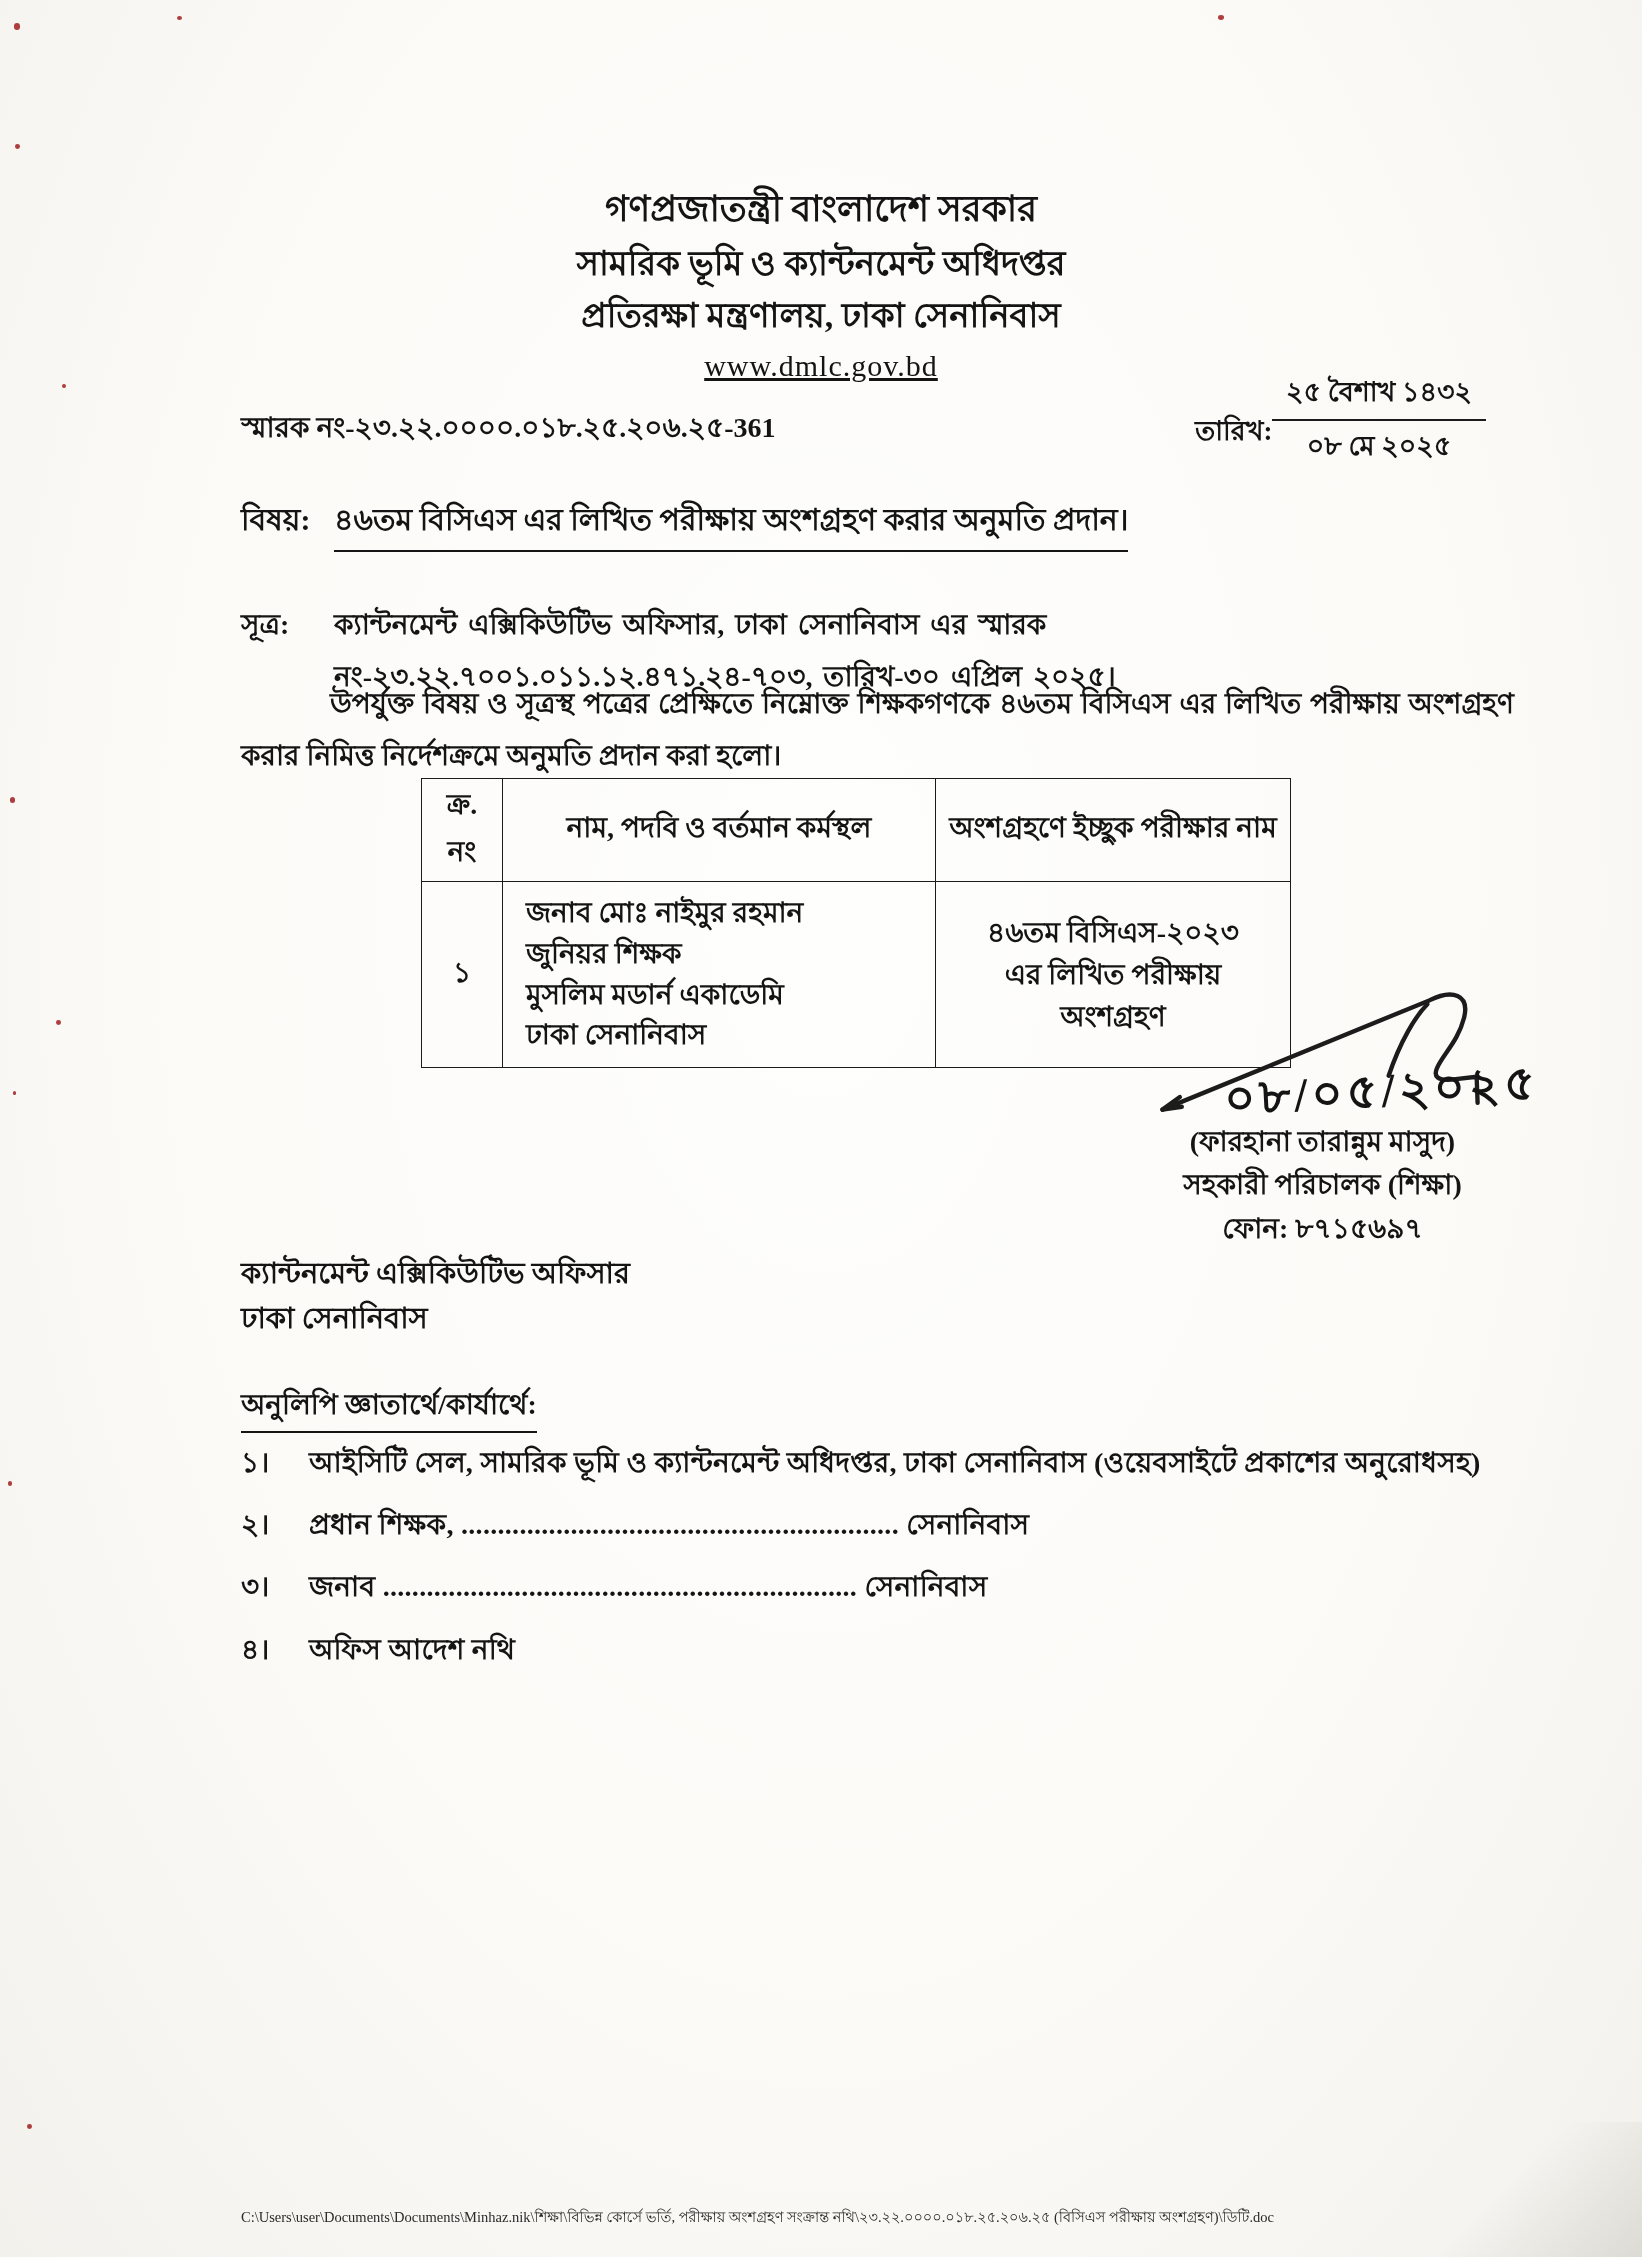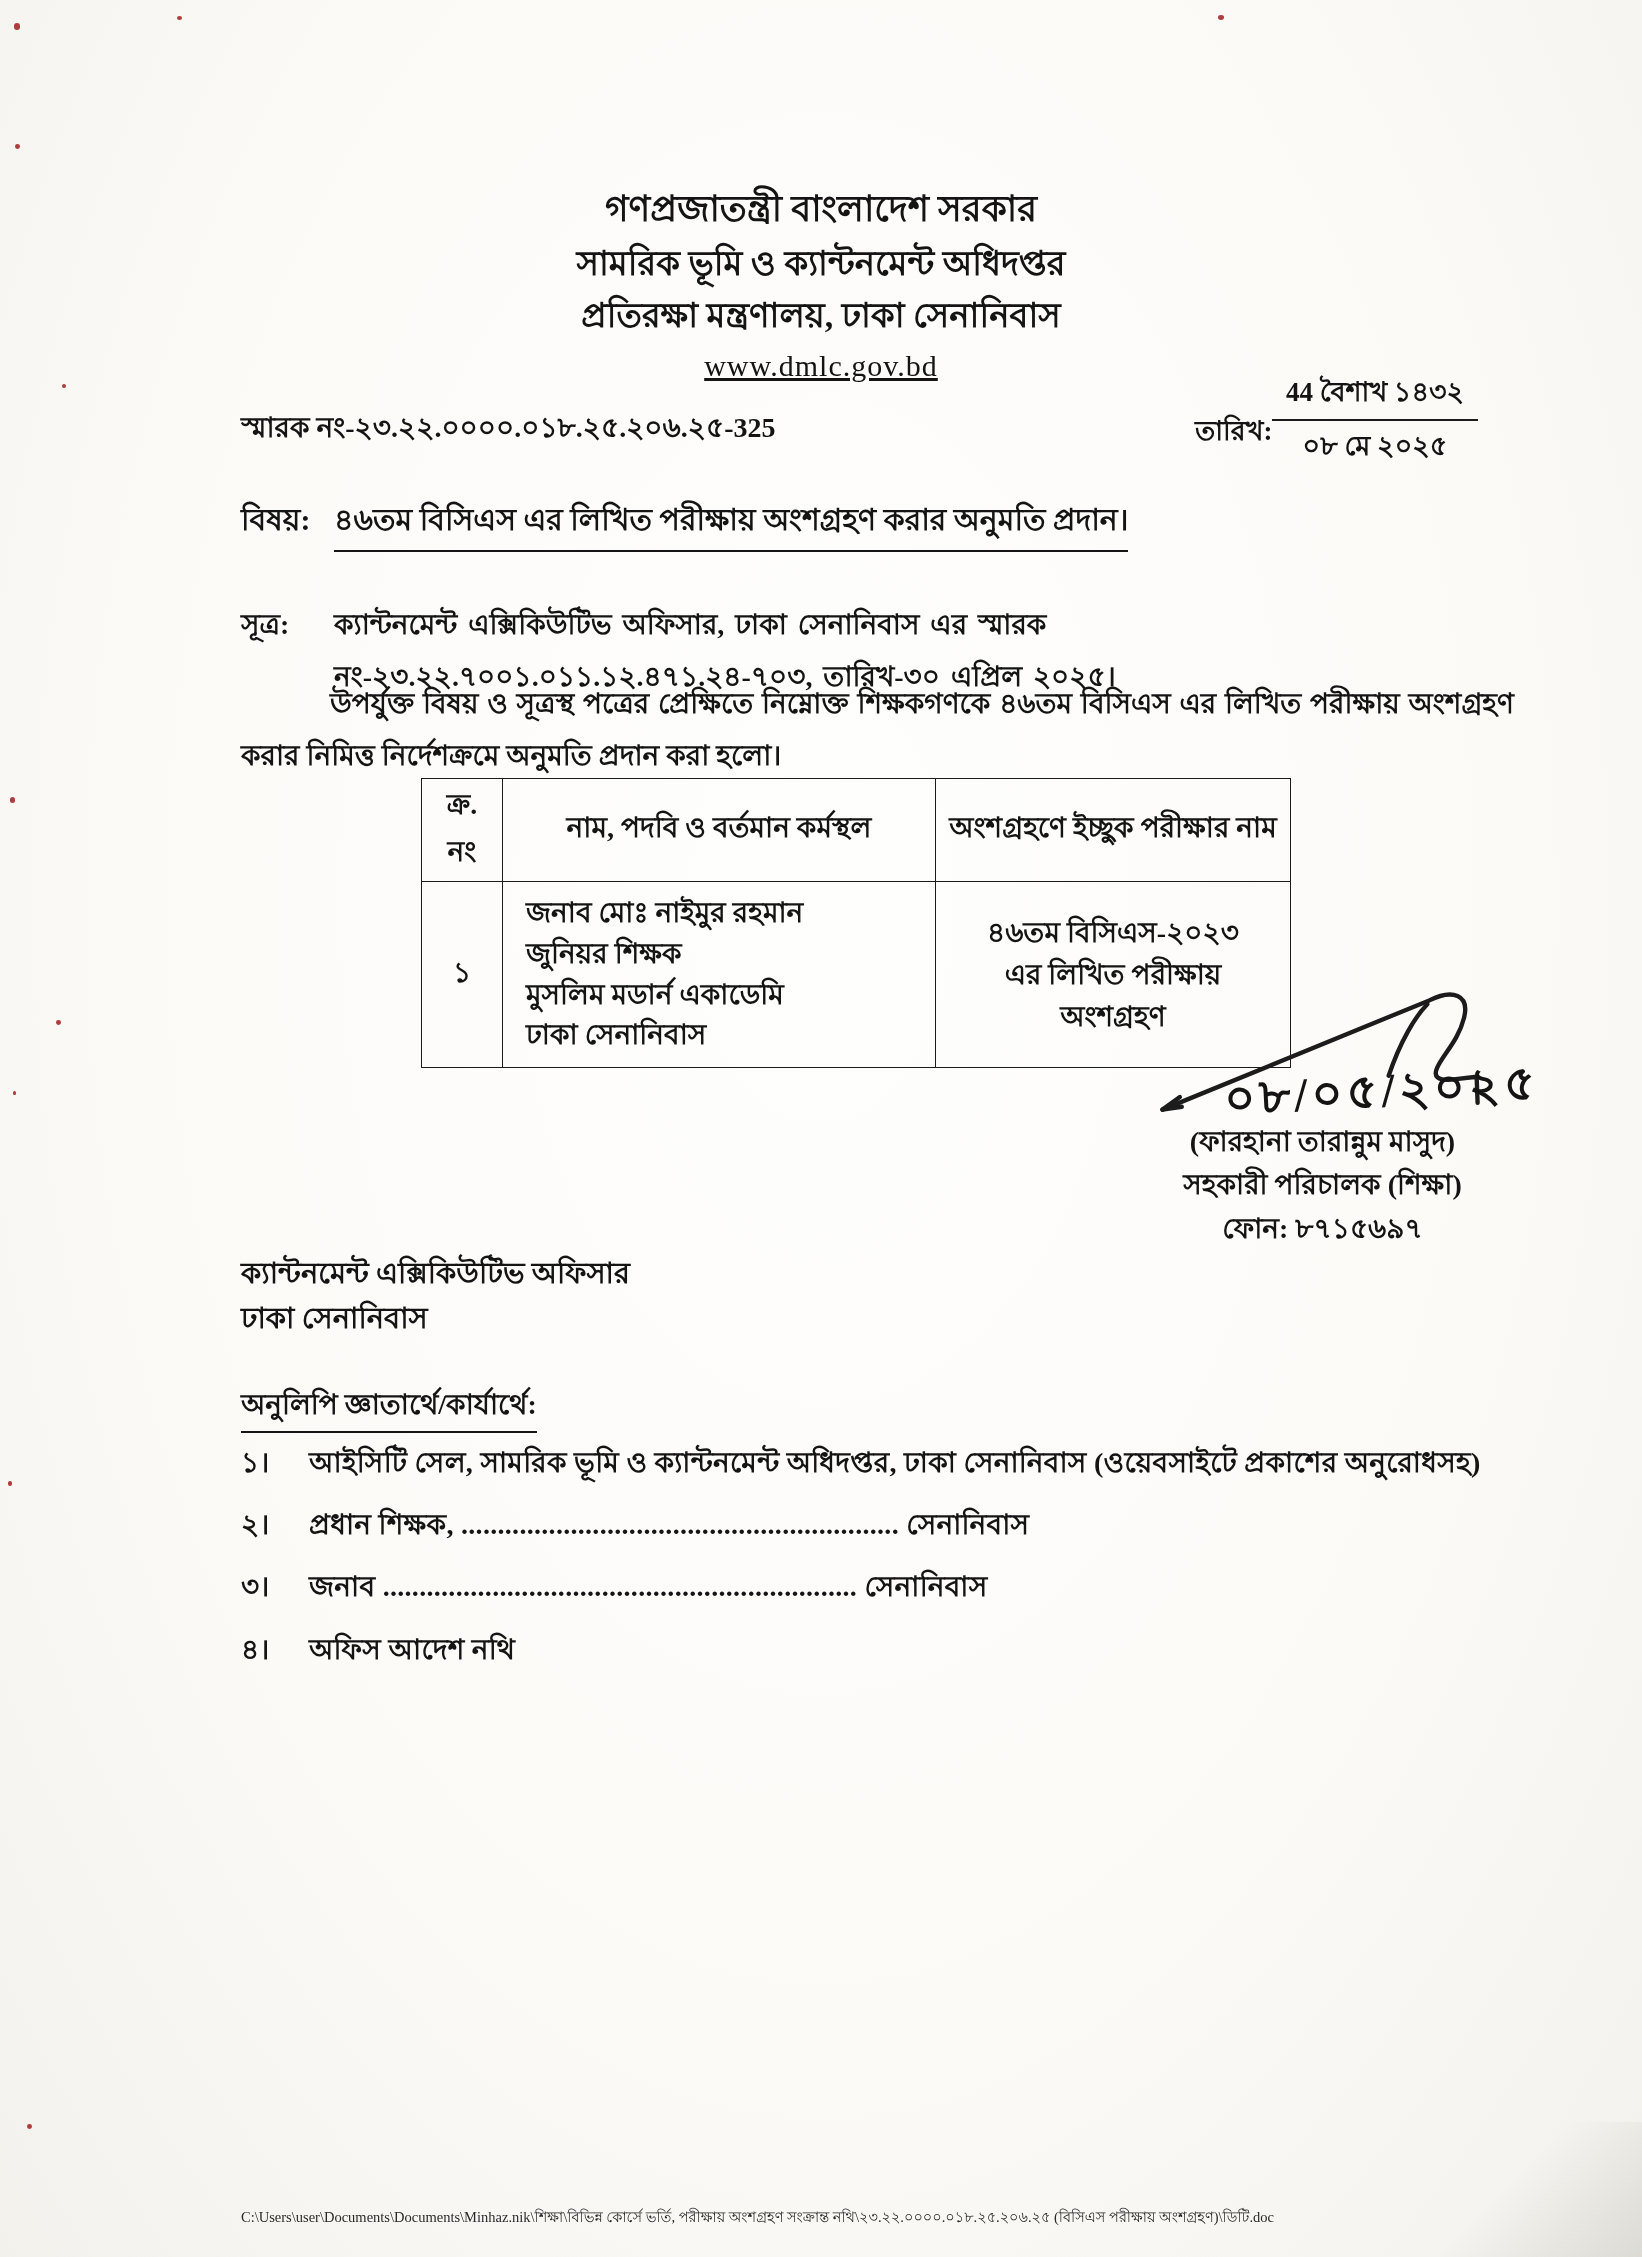--- a/index.html
+++ b/index.html
@@ -85,26 +85,26 @@
 
 <div class="sheet">
 
   <div class="abs letterhead">
     <div class="lh-govt">গণপ্রজাতন্ত্রী বাংলাদেশ সরকার</div>
     <div class="lh-dept">সামরিক ভূমি ও ক্যান্টনমেন্ট অধিদপ্তর</div>
     <div class="lh-min">প্রতিরক্ষা মন্ত্রণালয়, ঢাকা সেনানিবাস</div>
     <div class="lh-web">www.dmlc.gov.bd</div>
   </div>
 
-  <div class="abs memo-no">স্মারক নং-২৩.২২.০০০০.০১৮.২৫.২০৬.২৫-325</div>
+  <div class="abs memo-no">স্মারক নং-২৩.২২.০০০০.০১৮.২৫.২০৬.২৫-361</div>
 
   <div class="abs date-block">
     <span class="date-label">তারিখ:</span>
     <span class="date-frac">
-      <span class="date-top">44 বৈশাখ ১৪৩২</span>
+      <span class="date-top">২৫ বৈশাখ ১৪৩২</span>
       <span class="date-bottom">০৮ মে ২০২৫</span>
     </span>
   </div>
 
   <div class="abs subject-row">
     <span class="subject-label">বিষয়:</span>
     <span class="subject-text">৪৬তম বিসিএস এর লিখিত পরীক্ষায় অংশগ্রহণ করার অনুমতি প্রদান।</span>
   </div>
 
   <div class="abs ref-row">

